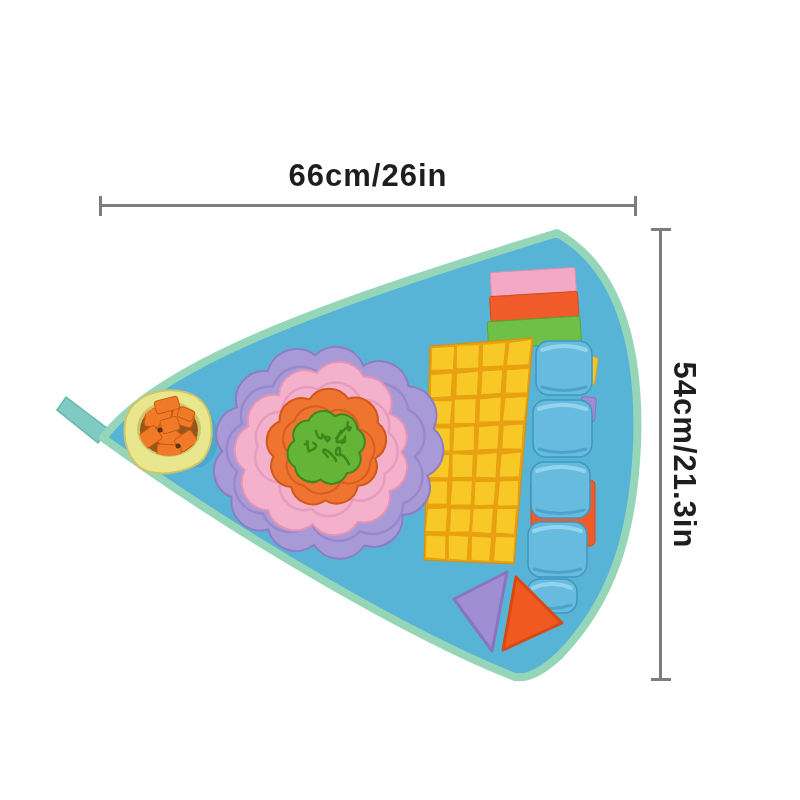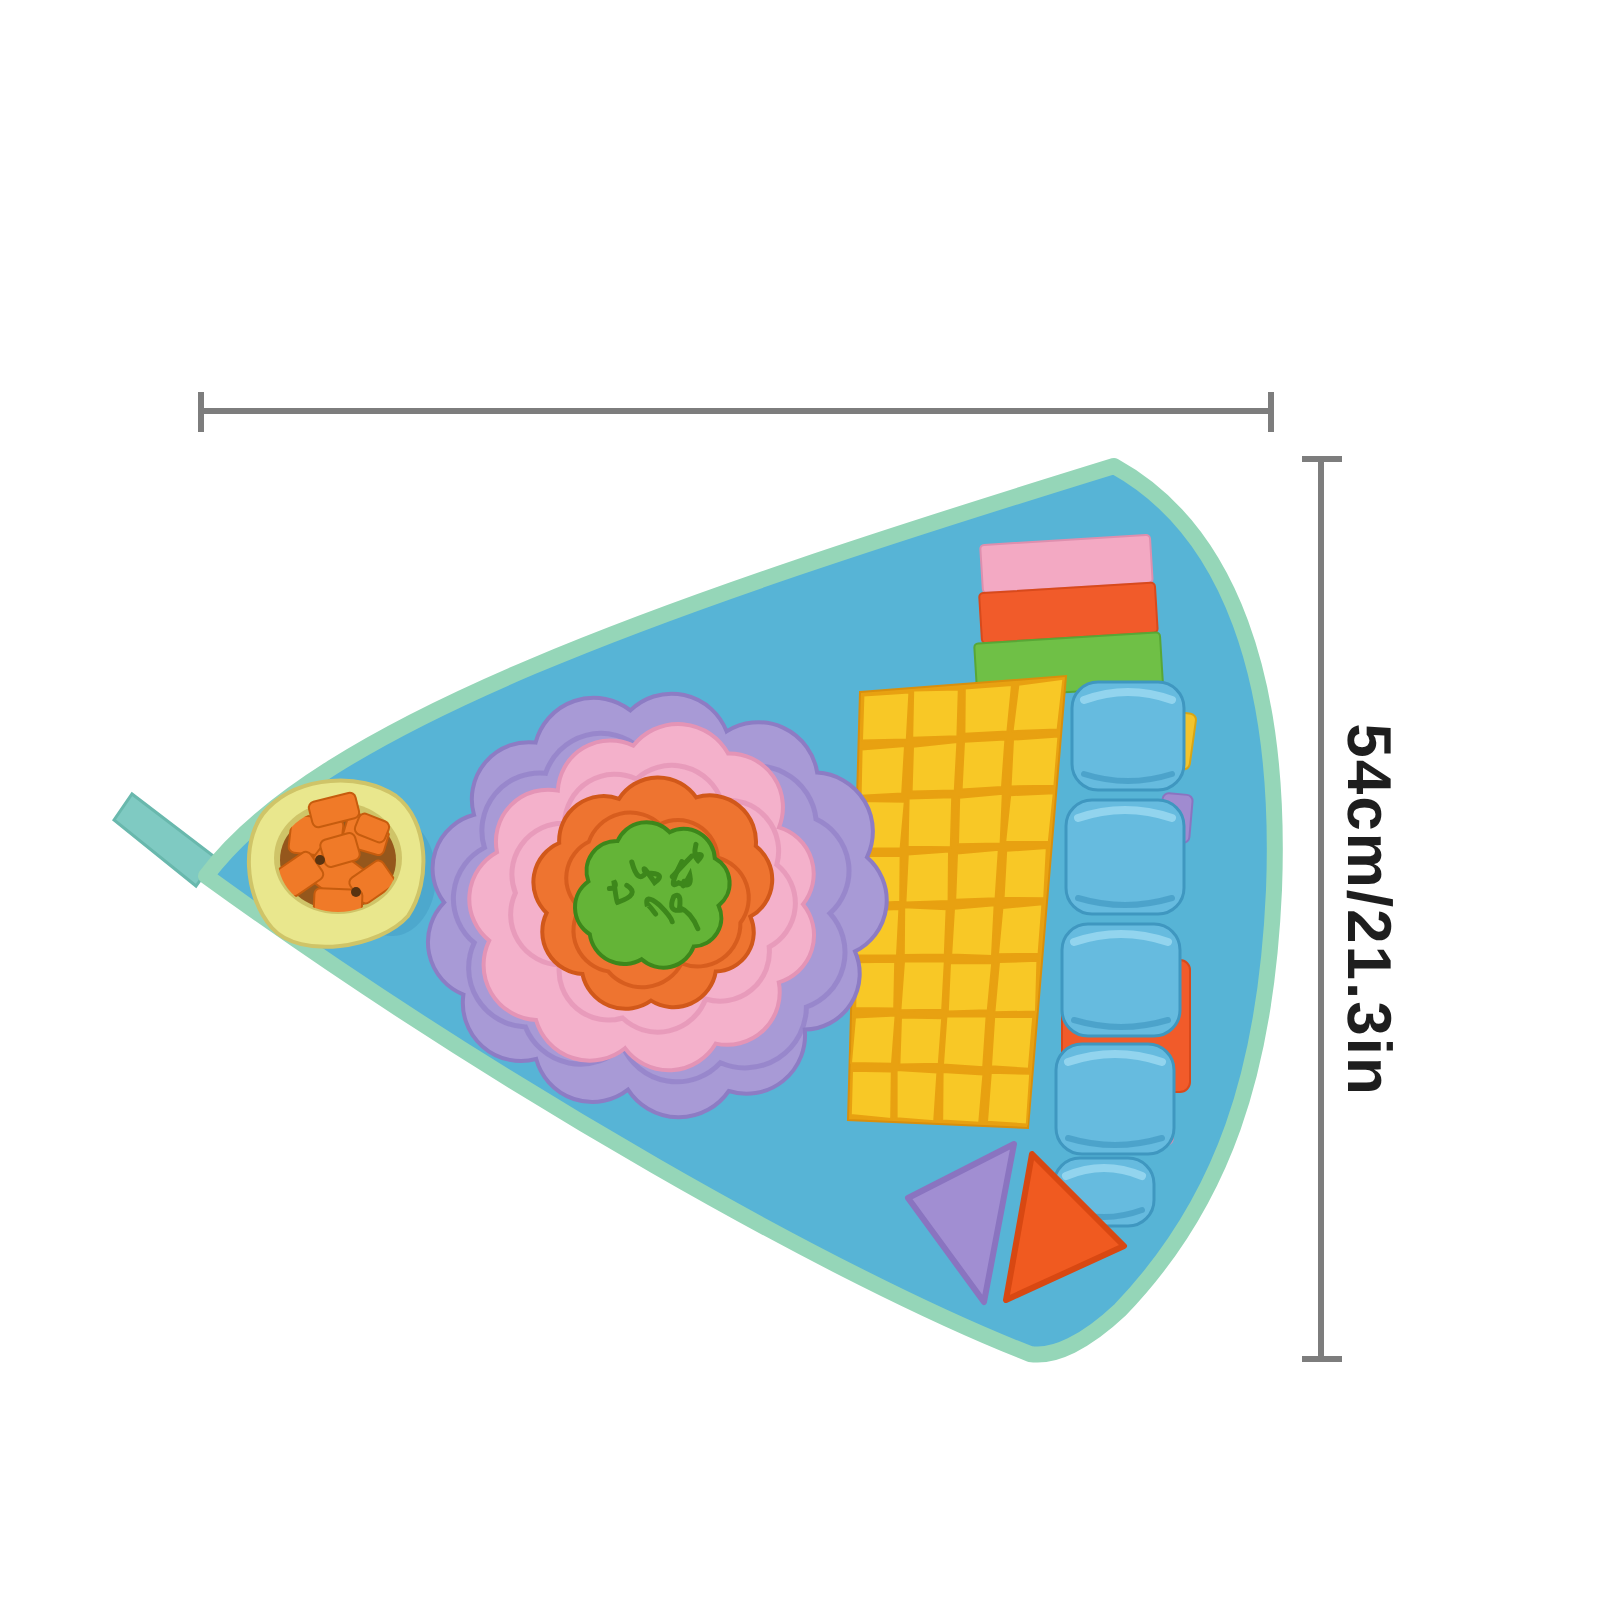--- a/index.html
+++ b/index.html
@@ -144,18 +144,19 @@
       </g>
       <g>
  <path d="M507,572 L454,599 L492,651 Z" fill="#a18ed2" stroke="#8a74c0" stroke-width="3" stroke-linejoin="round"></path>
  <path d="M516,577 L562,623 L503,650 Z" fill="#f05a20" stroke="#d84812" stroke-width="3" stroke-linejoin="round"></path>
       </g>
     </svg>
 
   <div class="dimline hline" style="background: rgb(125, 125, 125);"></div>
   <div class="dimline tickv left" style="background: rgb(125, 125, 125);"></div>
   <div class="dimline tickv right" style="background: rgb(125, 125, 125);"></div>
+  <div class="dimlabel wlabel" style="color: rgb(30, 30, 30);">66cm/26in</div>
 
   <div class="dimline vline" style="background: rgb(125, 125, 125);"></div>
   <div class="dimline tickh top" style="background: rgb(125, 125, 125);"></div>
   <div class="dimline tickh bottom" style="background: rgb(125, 125, 125);"></div>
   <div class="dimlabel hlabel" style="color: rgb(30, 30, 30);">54cm/21.3in</div>
 </div>
 
 </body></html>

